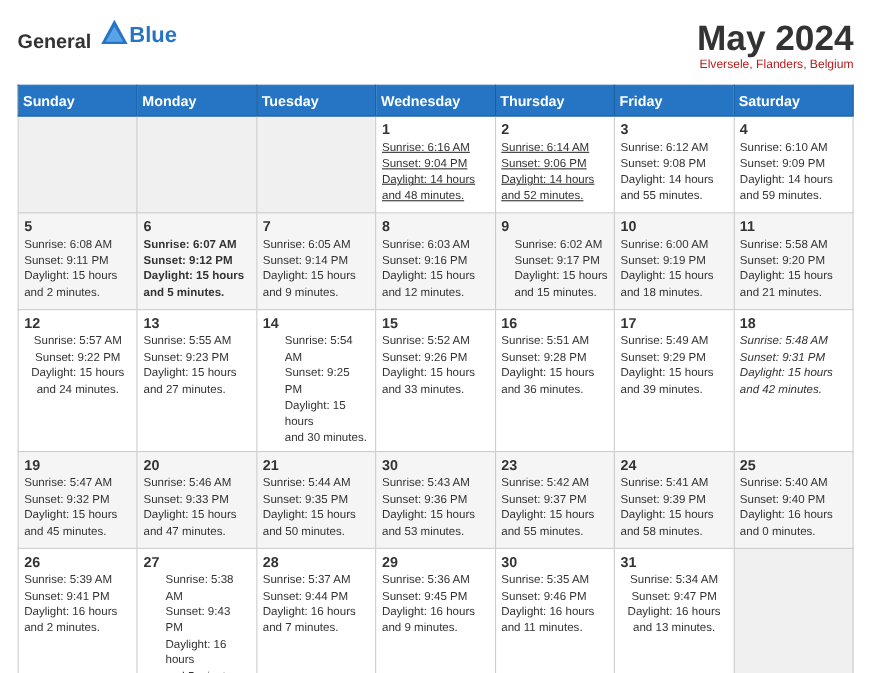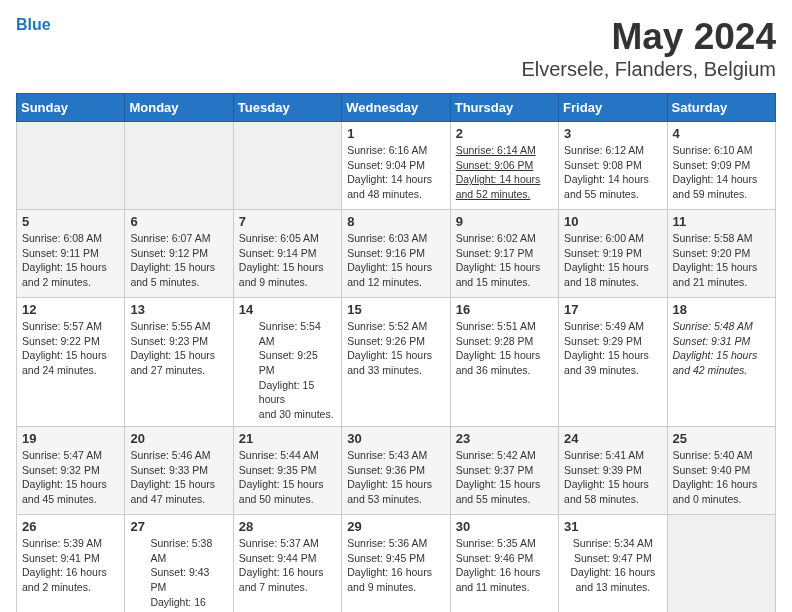--- a/index.html
+++ b/index.html
@@ -19,40 +19,40 @@
     .logo {
       display: flex;
       align-items: center;
     }
     .logo-text-general {
       font-size: 18px;
       font-weight: bold;
       color: #333;
     }
     .logo-text-blue {
-      font-size: 16px;
+      font-size: 20px;
       font-weight: bold;
       color: #2575c4;
     }
     .logo-icon {
       width: 28px;
       height: 28px;
       margin-left: 2px;
     }
     .title-block {
       text-align: right;
     }
     .month-year {
-      font-size: 37px;
+      font-size: 32px;
       font-weight: bold;
       color: #333;
     }
     .location {
-      font-size: 20px;
-      color: #404040;
+      font-size: 11px;
+      color: #b91c1c;
     }
     table {
       width: 100%;
       border-collapse: collapse;
       table-layout: fixed;
     }
     thead tr th {
       background: #2575c4;
       color: #fff;
       font-size: 13px;
@@ -87,20 +87,27 @@
     }
     .empty-cell {
       background: #f0f0f0 !important;
     }
   </style>
 </head>
 <body>
 
 <div class="header">
   <div class="logo">
+    <div>
+      <span class="logo-text-general">General</span>
+      <svg class="logo-icon" viewBox="0 0 28 28" xmlns="http://www.w3.org/2000/svg">
+        <polygon points="14,2 26,24 2,24" fill="#2575c4"></polygon>
+        <polygon points="14,8 22,22 6,22" fill="#5ba3e8"></polygon>
+      </svg>
+    </div>
     <div>
       <span class="logo-text-blue">Blue</span>
     </div>
   </div>
   <div class="title-block">
     <div class="month-year">May 2024</div>
     <div class="location">Elversele, Flanders, Belgium</div>
   </div>
 </div>
 
@@ -116,21 +123,21 @@
         <th>Saturday</th>
       </tr>
   </thead>
   <tbody id="calendar-body">
   <tr>
         <td class="empty-cell"></td>
         <td class="empty-cell"></td>
         <td class="empty-cell"></td>
         <td>
           <span class="day-num">1</span>
-          <div class="day-info" style="white-space: pre-line;">Sunrise: 6:16 AM
+          <div class="day-info" style="white-space: pre-line; text-decoration: underline;">Sunrise: 6:16 AM
 Sunset: 9:04 PM
 Daylight: 14 hours
 and 48 minutes.</div>
         </td>
         <td>
           <span class="day-num">2</span>
           <div class="day-info" style="white-space: pre-line; text-decoration: underline;">Sunrise: 6:14 AM
 Sunset: 9:06 PM
 Daylight: 14 hours
 and 52 minutes.</div>
@@ -153,42 +160,42 @@
       <tr>
         <td>
           <span class="day-num">5</span>
           <div class="day-info" style="white-space: pre-line;">Sunrise: 6:08 AM
 Sunset: 9:11 PM
 Daylight: 15 hours
 and 2 minutes.</div>
         </td>
         <td>
           <span class="day-num">6</span>
-          <div class="day-info" style="white-space: pre-line;">Sunrise: 6:07 AM
+          <div class="day-info" style="white-space: pre-line; font-weight: bold;">Sunrise: 6:07 AM
 Sunset: 9:12 PM
 Daylight: 15 hours
 and 5 minutes.</div>
         </td>
         <td>
           <span class="day-num">7</span>
           <div class="day-info" style="white-space: pre-line;">Sunrise: 6:05 AM
 Sunset: 9:14 PM
 Daylight: 15 hours
 and 9 minutes.</div>
         </td>
         <td>
           <span class="day-num">8</span>
           <div class="day-info" style="white-space: pre-line;">Sunrise: 6:03 AM
 Sunset: 9:16 PM
 Daylight: 15 hours
 and 12 minutes.</div>
         </td>
         <td>
           <span class="day-num">9</span>
-          <div class="day-info" style="white-space: pre-line;">Sunrise: 6:02 AM
+          <div class="day-info" style="white-space: pre-line; margin-left: 12px;">Sunrise: 6:02 AM
 Sunset: 9:17 PM
 Daylight: 15 hours
 and 15 minutes.</div>
         </td>
         <td>
           <span class="day-num">10</span>
           <div class="day-info" style="white-space: pre-line;">Sunrise: 6:00 AM
 Sunset: 9:19 PM
 Daylight: 15 hours
 and 18 minutes.</div>
@@ -197,21 +204,21 @@
           <span class="day-num">11</span>
           <div class="day-info" style="white-space: pre-line;">Sunrise: 5:58 AM
 Sunset: 9:20 PM
 Daylight: 15 hours
 and 21 minutes.</div>
         </td>
       </tr>
       <tr>
         <td>
           <span class="day-num">12</span>
-          <div class="day-info" style="white-space: pre-line;">Sunrise: 5:57 AM
+          <div class="day-info" style="white-space: pre-line; text-align: center;">Sunrise: 5:57 AM
 Sunset: 9:22 PM
 Daylight: 15 hours
 and 24 minutes.</div>
         </td>
         <td>
           <span class="day-num">13</span>
           <div class="day-info" style="white-space: pre-line;">Sunrise: 5:55 AM
 Sunset: 9:23 PM
 Daylight: 15 hours
 and 27 minutes.</div>

